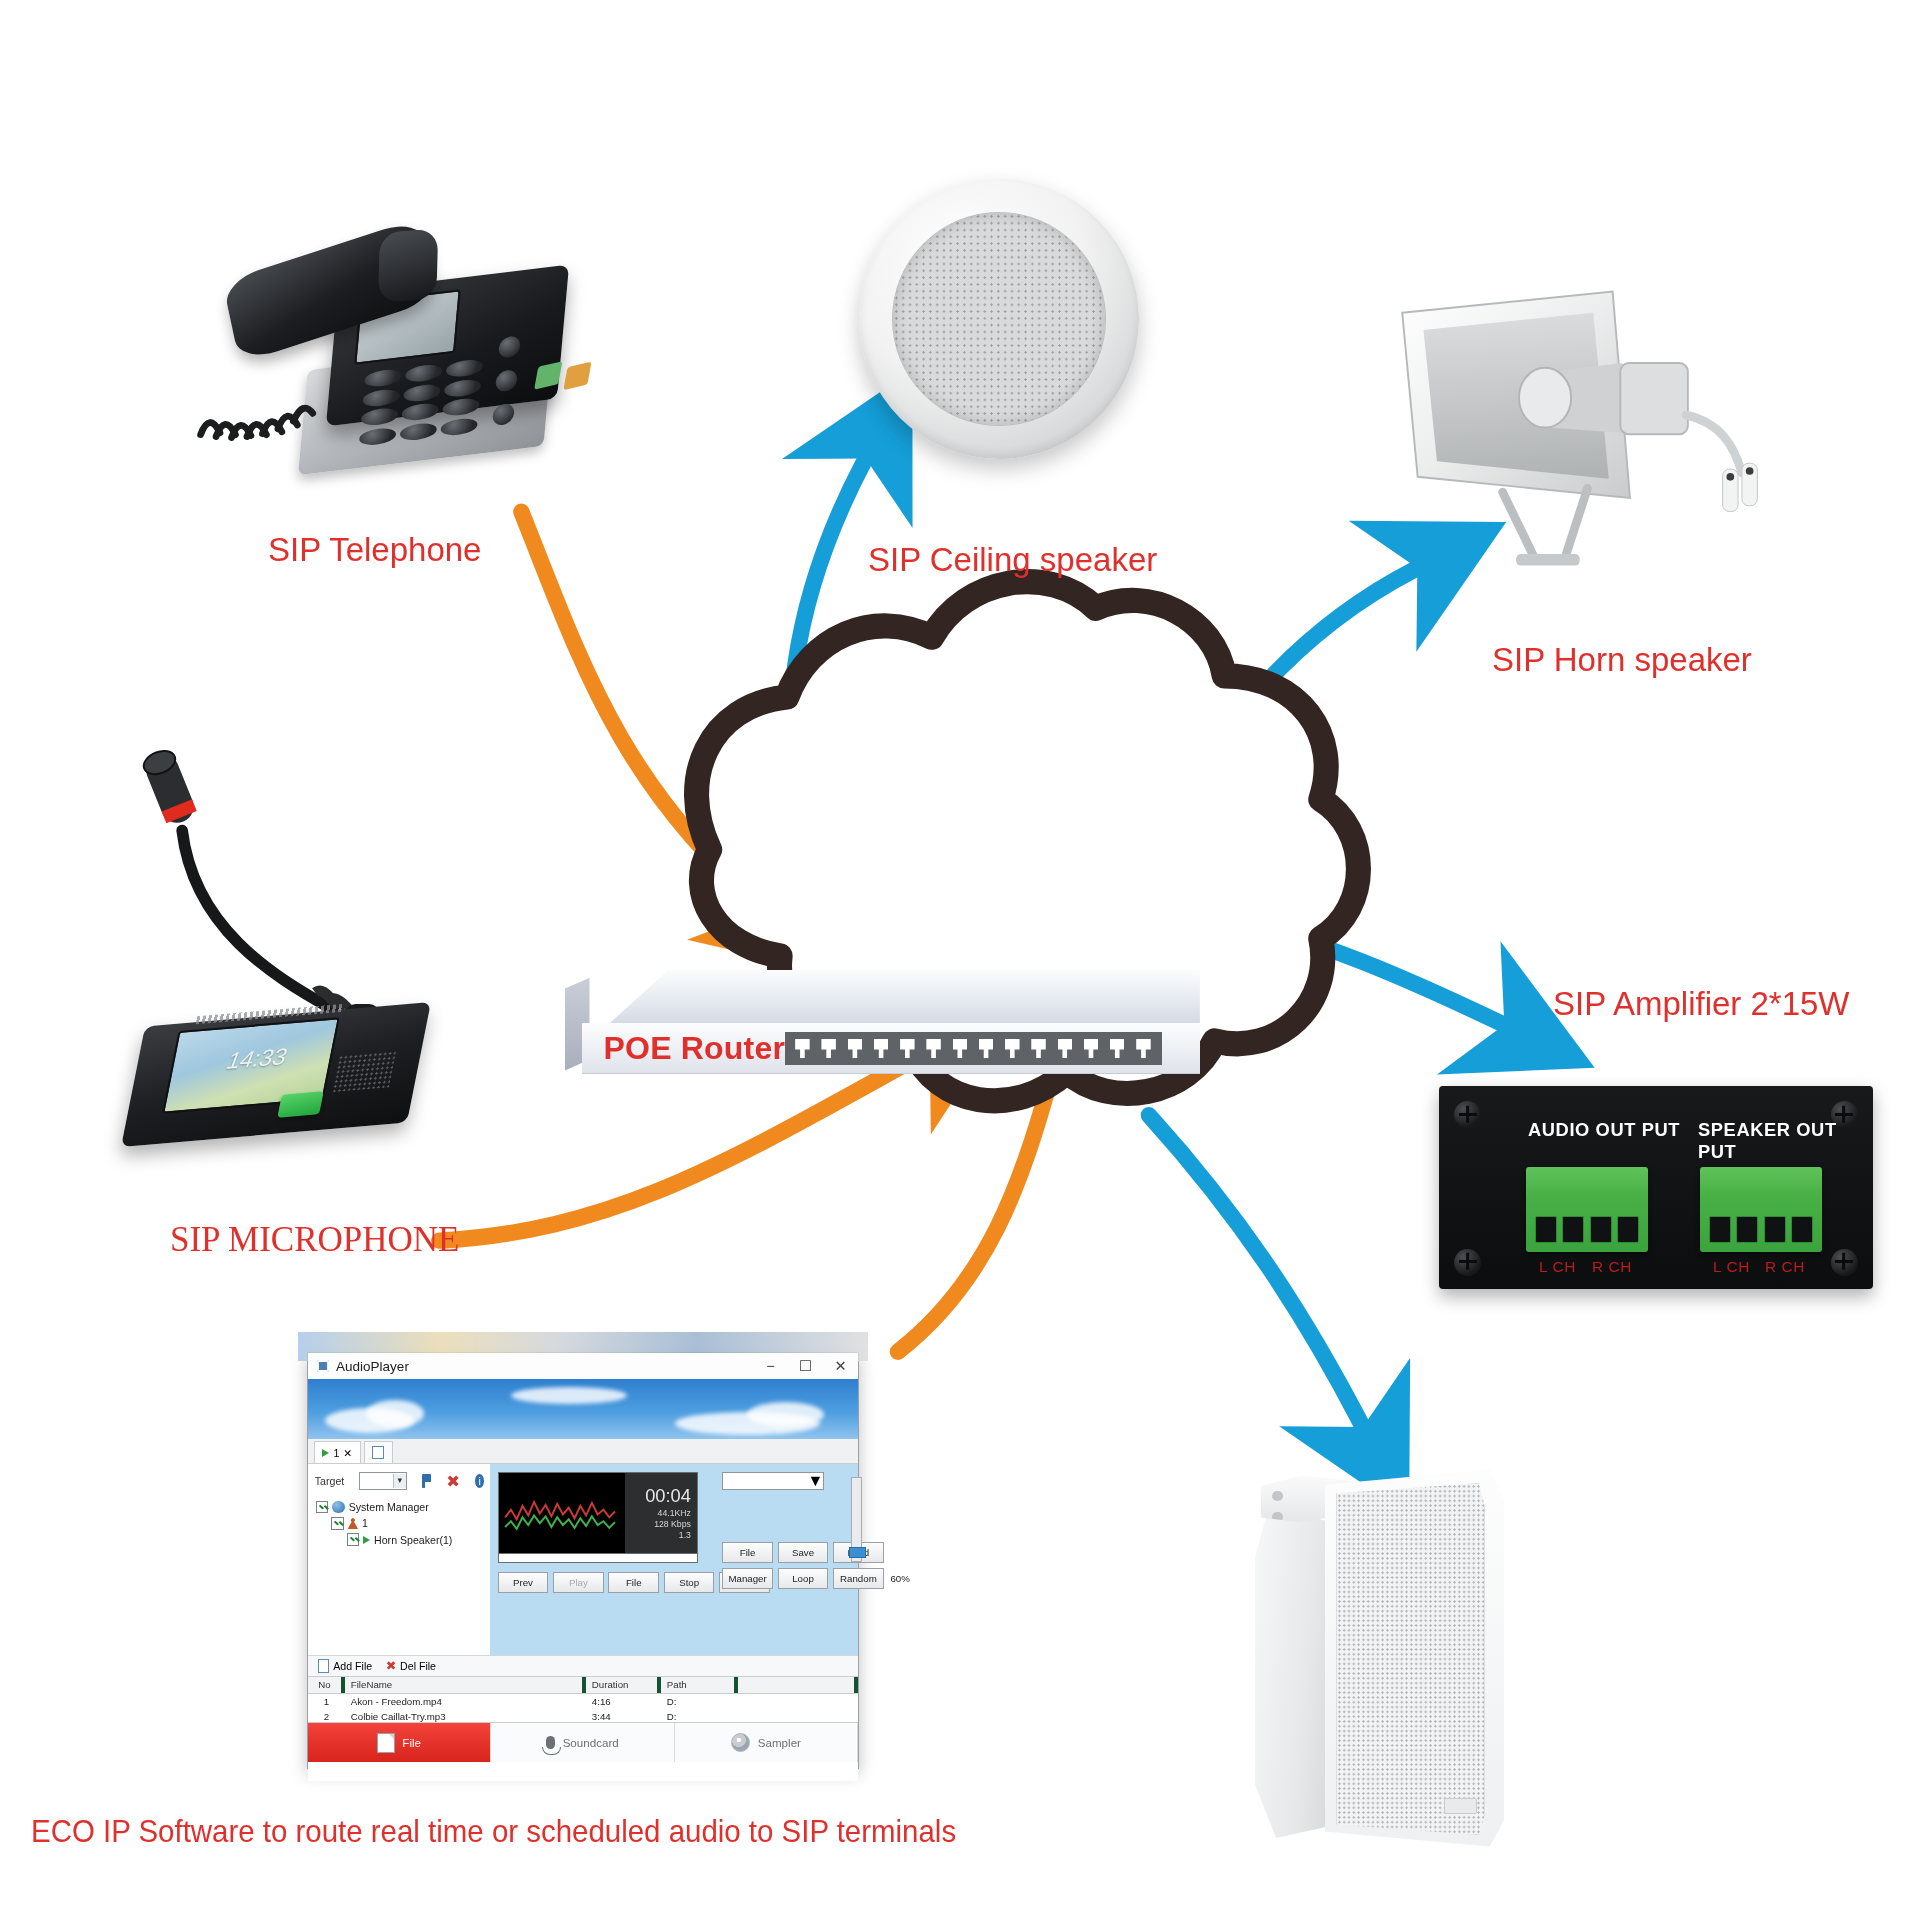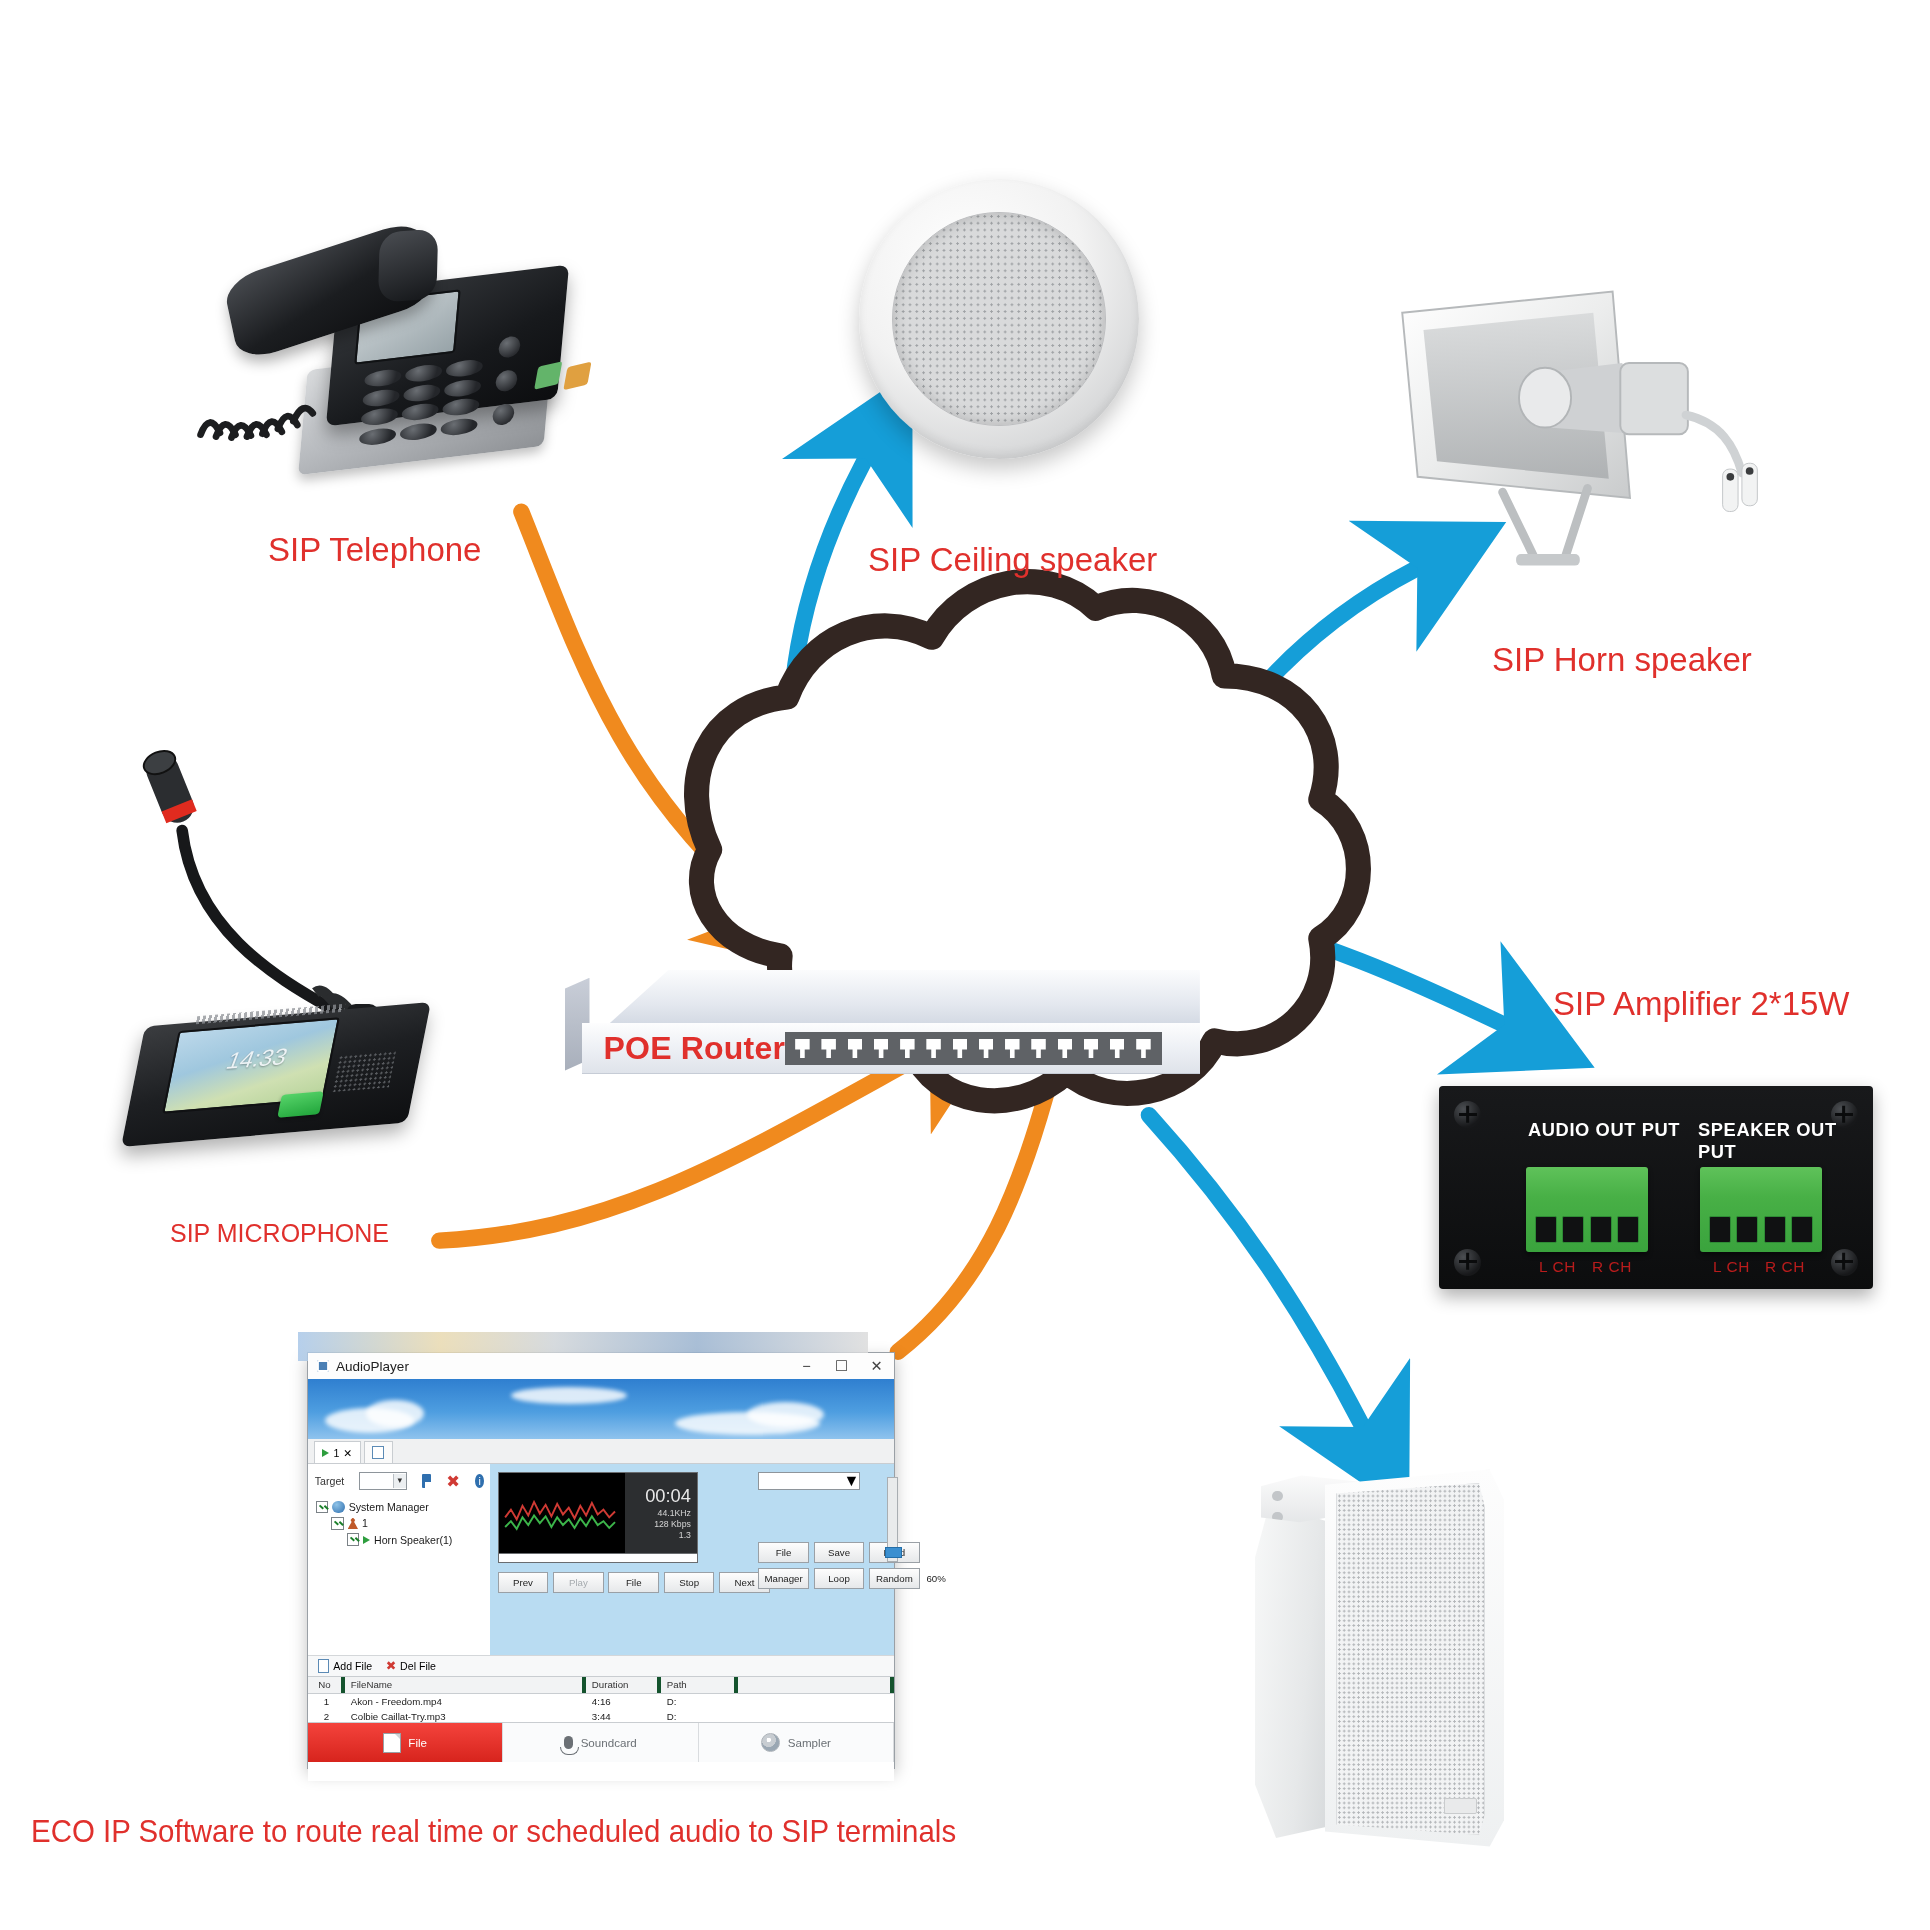--- a/index.html
+++ b/index.html
@@ -2,21 +2,21 @@
 <html><head>
 <meta charset="utf-8">
 <title>SIP Network Diagram</title>
 <style>
   html,body{margin:0;padding:0;background:#ffffff;}
   body{width:1930px;height:1930px;position:relative;overflow:hidden;
        font-family:"Liberation Sans","DejaVu Sans",sans-serif;}
   .stage{position:absolute;left:0;top:0;width:1930px;height:1930px;}
   .lbl{position:absolute;color:#e0302c;white-space:pre;line-height:1.25;}
   .lbl.t1{font-size:33px;}
-  .lbl.big{font-size:25px;}
+  .lbl.big{font-size:35px;font-family:Liberation Serif, serif;}
   svg.layer{position:absolute;left:0;top:0;width:1930px;height:1930px;pointer-events:none;}
   .dev{position:absolute;}
 
   
   #phone{left:189px;top:220px;width:425px;height:290px;}
   .ph-base{position:absolute;left:116px;top:135px;width:241px;height:106px;
     background:linear-gradient(160deg,#d9dbdd 0%,#b9bcc0 45%,#8e9195 100%);
     transform:skewX(-12deg) rotate(-7deg);border-radius:7.7px;
     box-shadow:0 5.8px 11.6px rgba(0,0,0,.25);}
   .ph-screenbody{position:absolute;left:145px;top:58px;width:227px;height:135px;
@@ -135,21 +135,21 @@
   .od-grille{position:absolute;left:81px;top:25px;width:147px;height:350px;
     background-color:#f2f3f4;
     background-image:radial-gradient(#b4b7ba 1px,transparent 1.1px);background-size:4.8px 4.8px;
     clip-path:polygon(0 3%,96% 0,100% 7%,100% 94%,96% 100%,0 97%);
     border:1px solid #dcdee0;}
   .od-logo{position:absolute;left:189px;top:340px;width:31px;height:13.5px;background:#e9eaeb;
     border:1px solid #c9cbcd;border-radius:1.9px;}
 
   
   #sw{left:307px;top:1352px;width:550px;height:415px;
-    box-shadow:0 5.8px 15.4px rgba(0,0,0,.25);background:#5eead4;border:1px solid #9aa0a6;padding-left:36px;}
+    box-shadow:0 5.8px 15.4px rgba(0,0,0,.25);background:#5eead4;border:1px solid #9aa0a6;}
   .sw-bgphoto{position:absolute;left:-9.7px;top:-21px;width:570px;height:29px;
     background:linear-gradient(90deg,#a9c7e8 0%,#e8d9b0 25%,#cfd4d8 45%,#9ab3cf 70%,#dcdcdc 100%);
     opacity:.85;}
   .sw-title{position:absolute;left:0;top:0;width:100%;height:26px;background:#fdfdfd;
     border-bottom:1px solid #d6d9dc;display:flex;align-items:center;}
   .sw-ticon{width:12.6px;height:12.6px;margin:0 6.8px 0 8.7px;background:#4a7fb5;border-radius:1.9px;
     box-shadow:inset 0 0 0 1.9px #fff;}
   .sw-tt{font-size:13.5px;color:#222;}
   .sw-wbtns{margin-left:auto;display:flex;gap:0;}
   .sw-wb{width:35px;height:25px;display:flex;align-items:center;justify-content:center;

